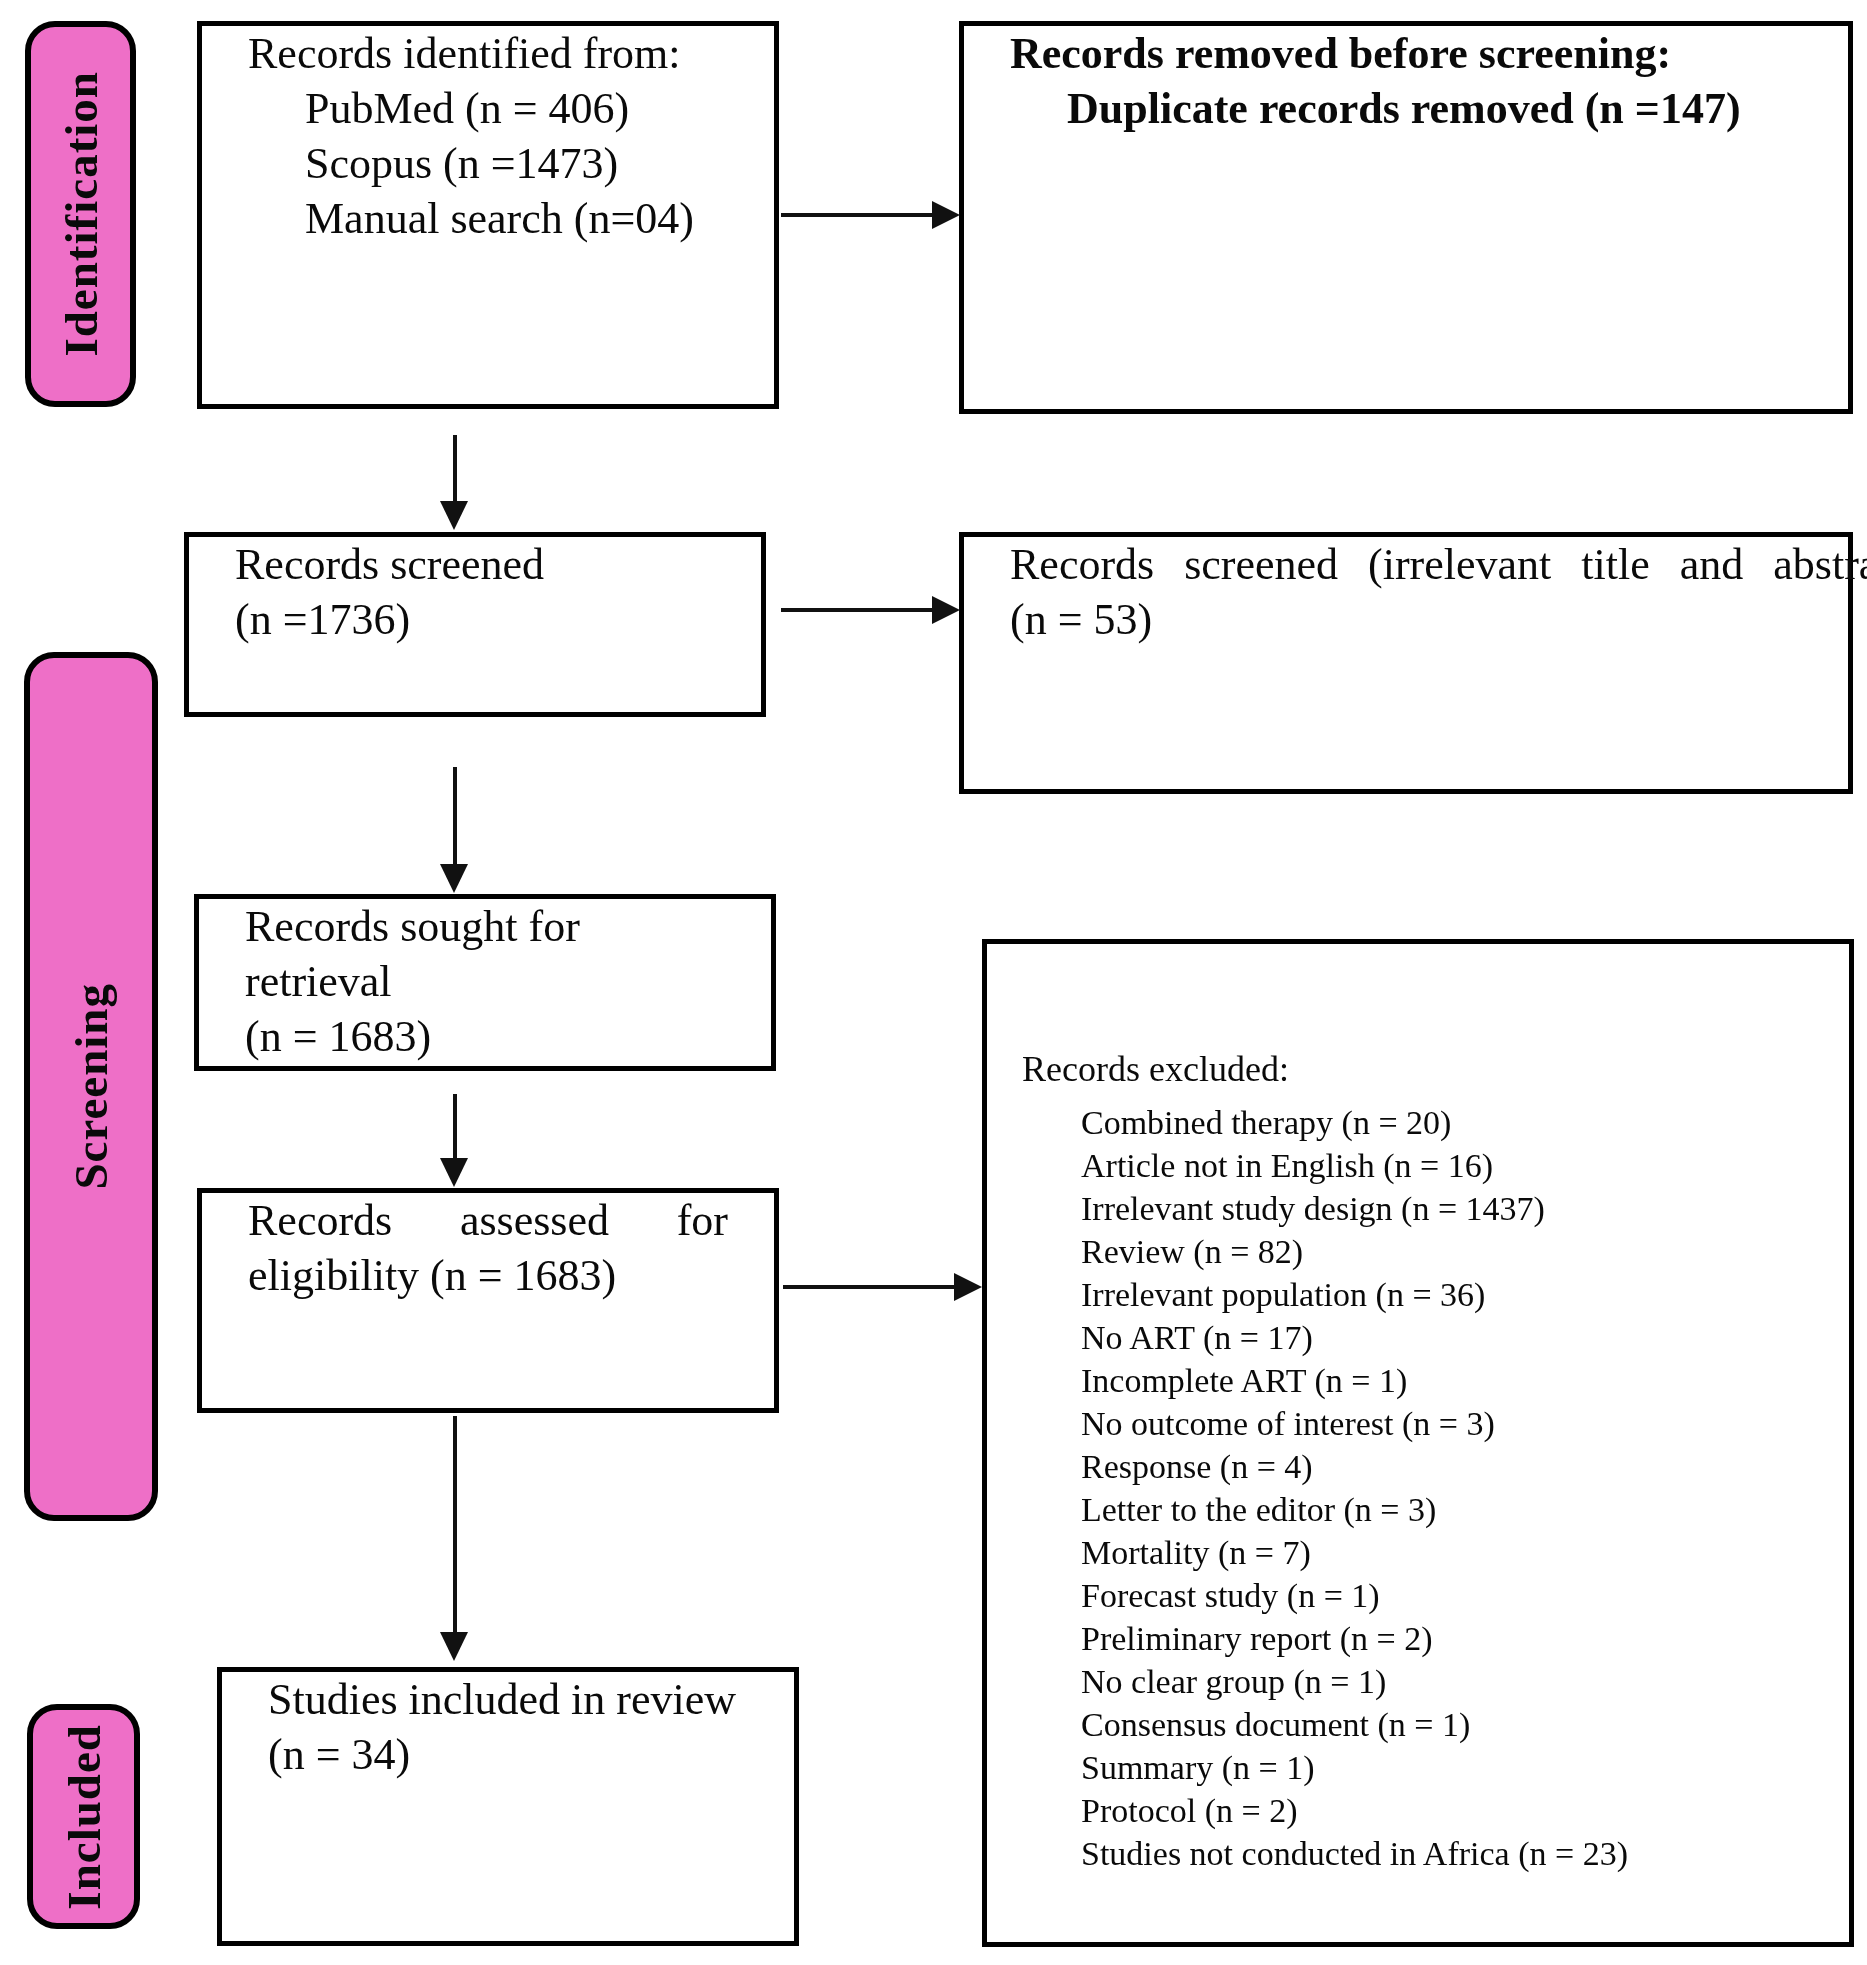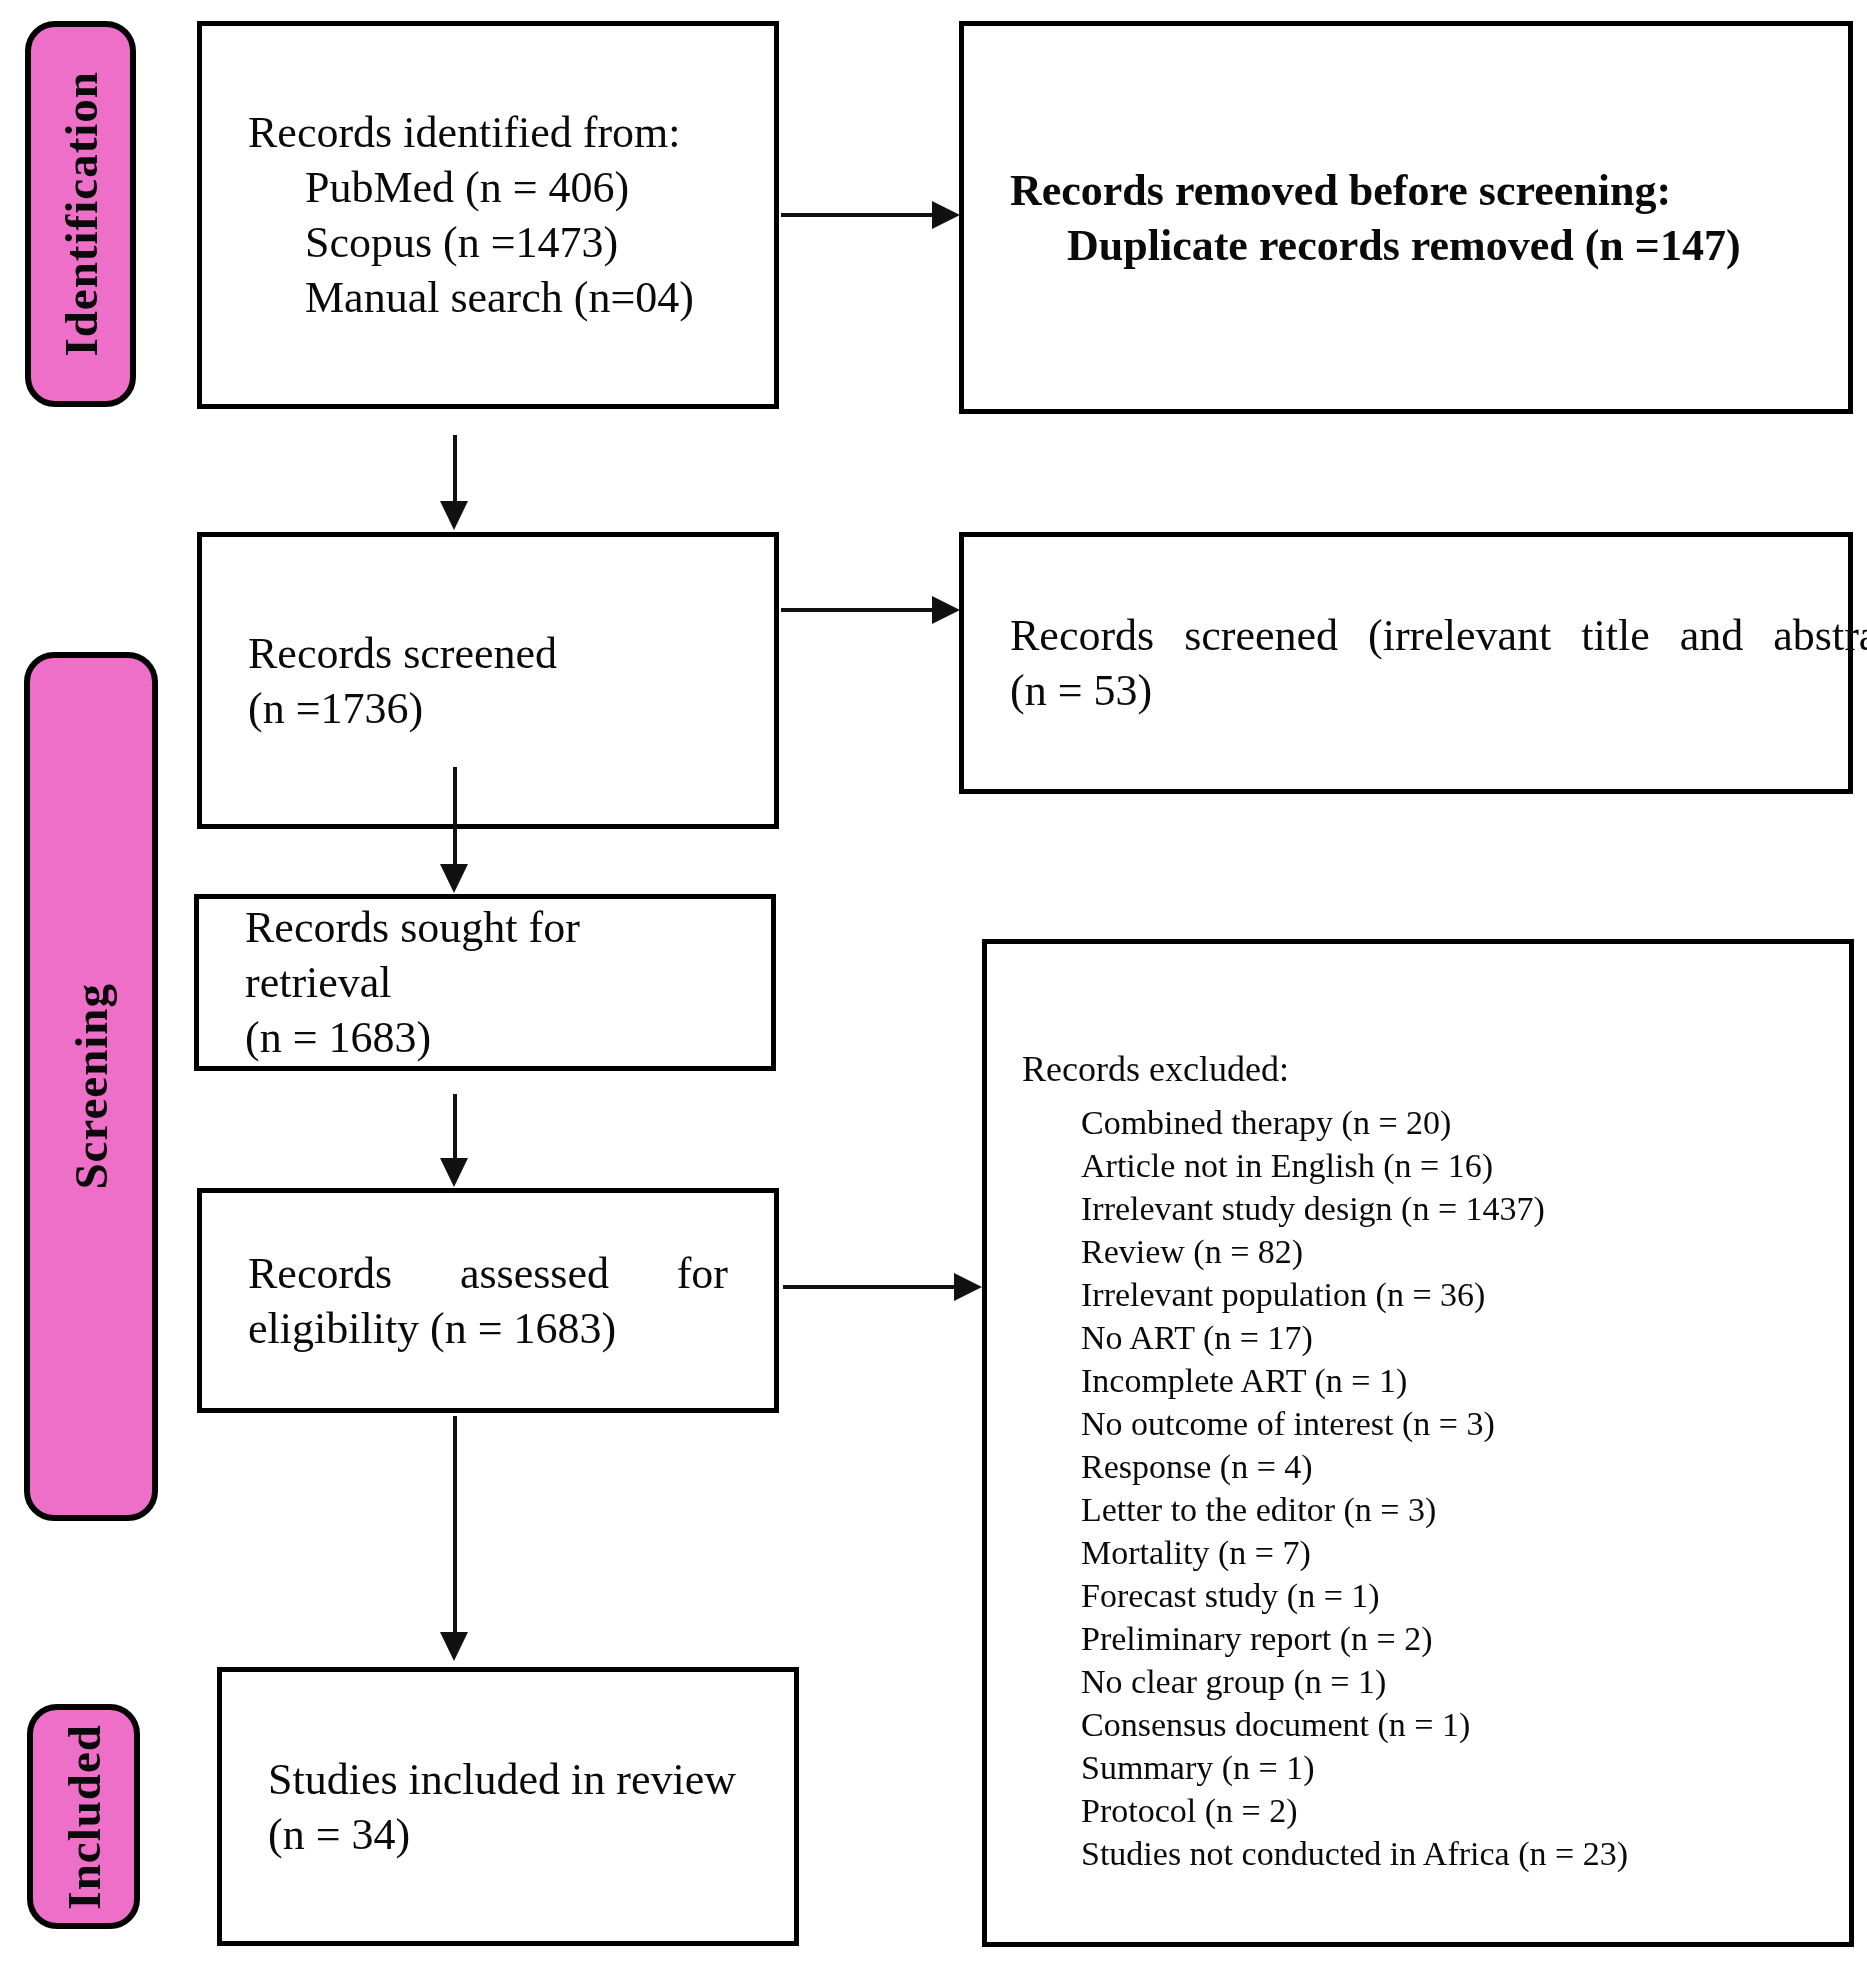--- a/index.html
+++ b/index.html
@@ -3,22 +3,22 @@
 <meta charset="utf-8">
 <style>
   :root { --pink:#ee6fc7; --ink:#0a0a0a; }
   html,body{margin:0;padding:0;background:#ffffff;}
   .stage{
     position:relative; width:1868px; height:1965px; background:#ffffff;
     font-family:"Liberation Serif","DejaVu Serif",serif; color:var(--ink);
   }
   .box{
     position:absolute; box-sizing:border-box; background:#ffffff;
-    border:5.8px solid #000; display:flex; flex-direction:column; justify-content:center;
-    font-size:44px; line-height:55px; padding:12px 46px;
+    border:5.8px solid #000; display:flex; flex-direction:column; 
+    font-size:44px; line-height:55px; padding:0 46px;
   }
   .box .ind{ padding-left:57px; }
   .jrow{ display:flex; justify-content:space-between;gap:30px; }
   .listbox{
     justify-content:center; padding:34px 42px 0 35px;
     font-size:34px; line-height:43px;
   }
   .listbox .ltitle{ font-size:36px; line-height:48px; margin-bottom:7.3px; }
   .listbox .item{ padding-left:59px; }
   .stagebox{
@@ -54,21 +54,21 @@
     <div class="stagelabel">Included</div>
   </div>
 
   <div class="box" style="left:197px;top:21px;width:582px;height:388px;">
     <div>Records identified from:</div>
     <div class="ind">PubMed (n = 406)</div>
     <div class="ind">Scopus (n =1473)</div>
     <div class="ind">Manual search (n=04)</div>
   </div>
 
-  <div class="box" style="left:197px;top:532px;width:582px;height:297px;">
+  <div class="box" style="left:184px;top:532px;width:582px;height:185px;">
     <div>Records screened</div>
     <div>(n =1736)</div>
   </div>
 
   <div class="box" style="left:194px;top:894px;width:582px;height:177px;">
     <div>Records sought for retrieval</div>
     <div>(n = 1683)</div>
   </div>
 
   <div class="box" style="left:197px;top:1188px;width:582px;height:225px;">

